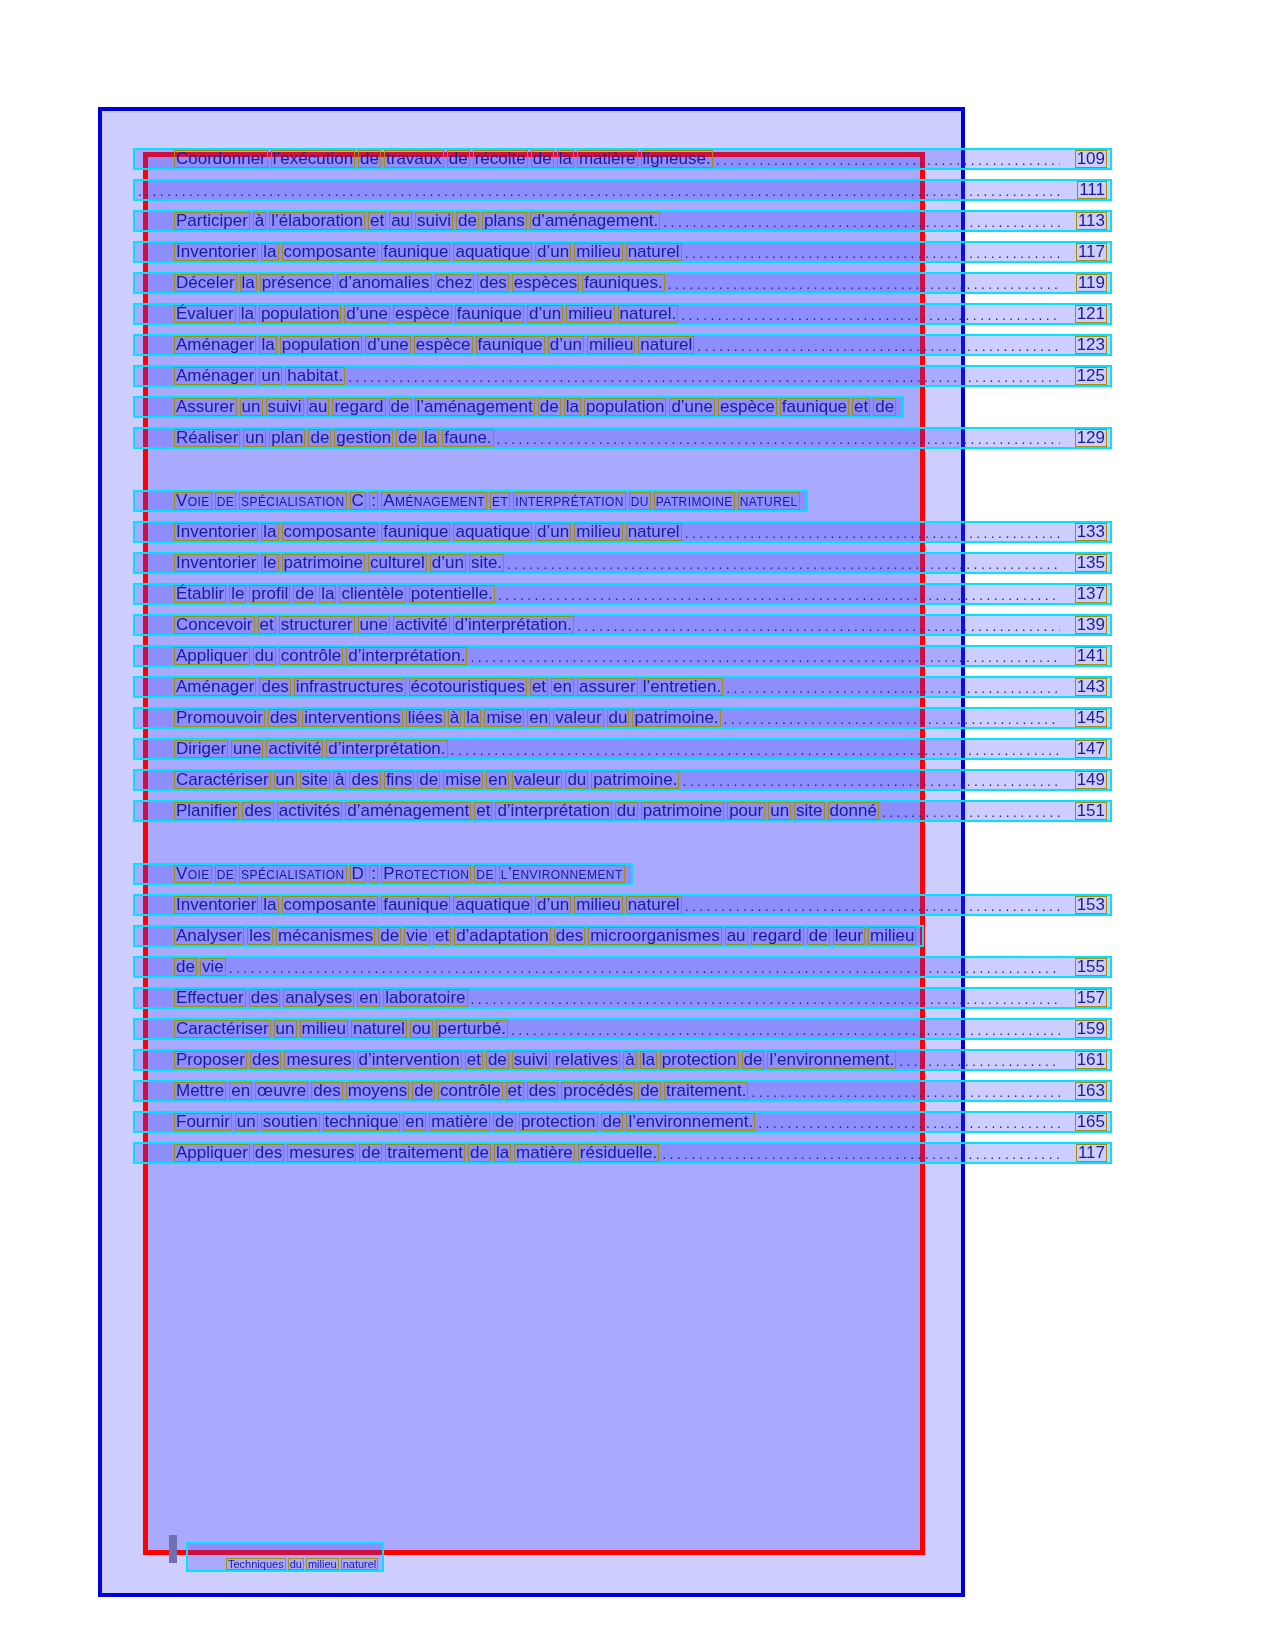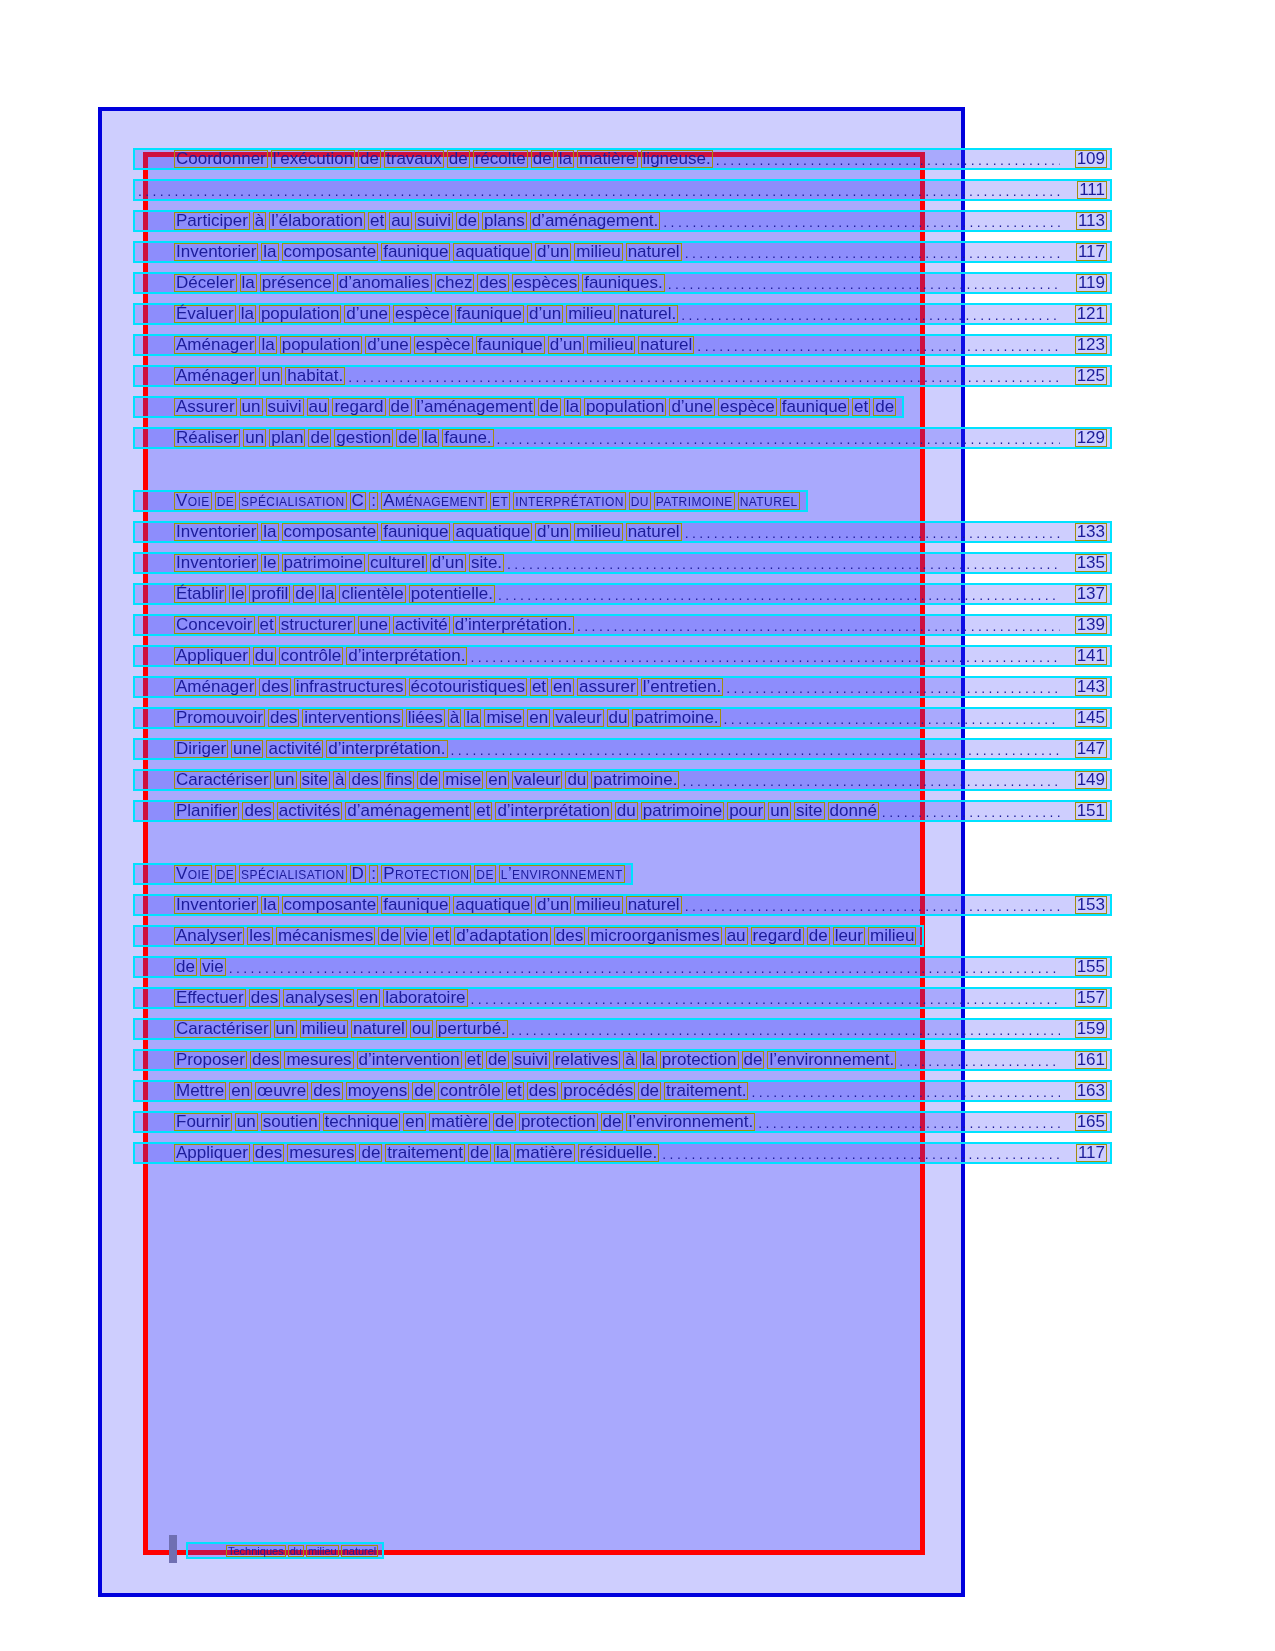--- a/index.html
+++ b/index.html
@@ -49,21 +49,21 @@
   }
   .pageno { margin-left:15px; margin-right:0; }
   
   .footer-bar {
     position:absolute; left:169px; top:1535px; width:8px; height:28px;
     background:#6f6fb2;
   }
   .footer-row {
     position:absolute; left:186px; top:1542px;
     display:flex; align-items:flex-end;
-    height:17px; padding:0 2px;
+    height:30px; padding:0 2px;
     border:2px solid var(--line-border,#00e2ff);
     background:var(--overlay-fill,rgba(60,60,250,0.25));
     color:var(--ink,#1c1c99);
     font-size:11px; line-height:11px; white-space:nowrap;
     width:max-content;
   }
   .footer-row .word { line-height:10px; margin-right:2px; }
 </style>
 </head>
 <body>

